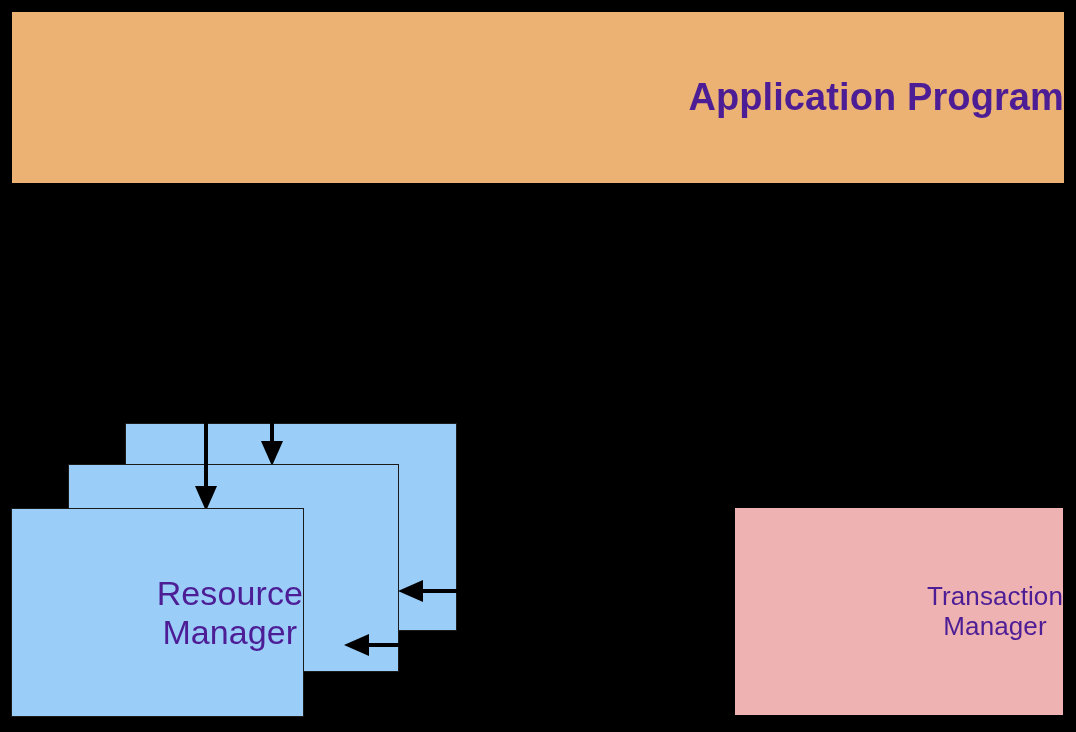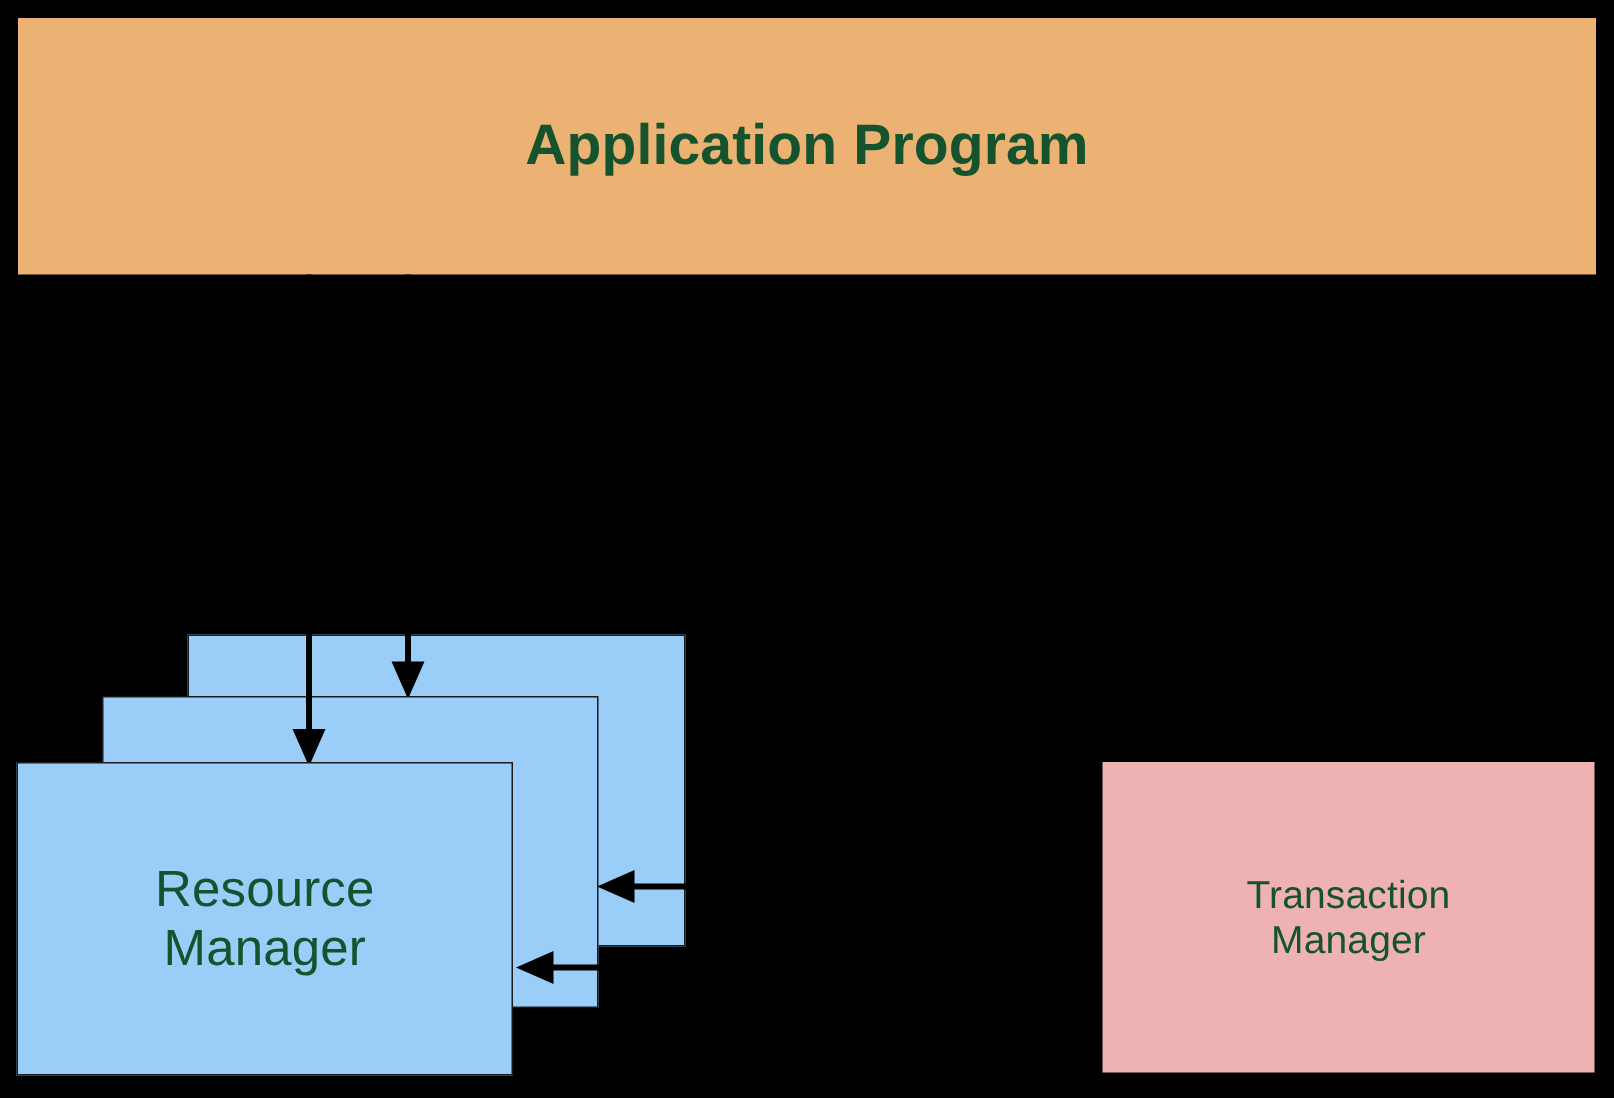--- a/index.html
+++ b/index.html
@@ -16,23 +16,23 @@
     width: 1076px;
     height: 732px;
     background: #000000;
     overflow: hidden;
   }
   .node {
     position: absolute;
     box-sizing: border-box;
     display: flex;
     align-items: center;
-    justify-content: center;
+    justify-content: flex-end;
     text-align: center;
-    color: #14532d;
+    color: #4c1d95;
     line-height: 1.12;
     letter-spacing: .1px;
   }
 
   
   #app-program {
     left: 12px;
     top: 12px;
     width: 1052px;
     height: 171px;
@@ -54,21 +54,21 @@
   }
   #rm-middle {
     left: 68px;
     top: 464px;
     width: 331px;
     height: 208px;
   }
   #rm-front {
     left: 11px;
     top: 508px;
-    width: 331px;
+    width: 293px;
     height: 209px;
     font-size: 34px;
   }
 
   
   #transaction-manager {
     left: 735px;
     top: 508px;
     width: 328px;
     height: 207px;

